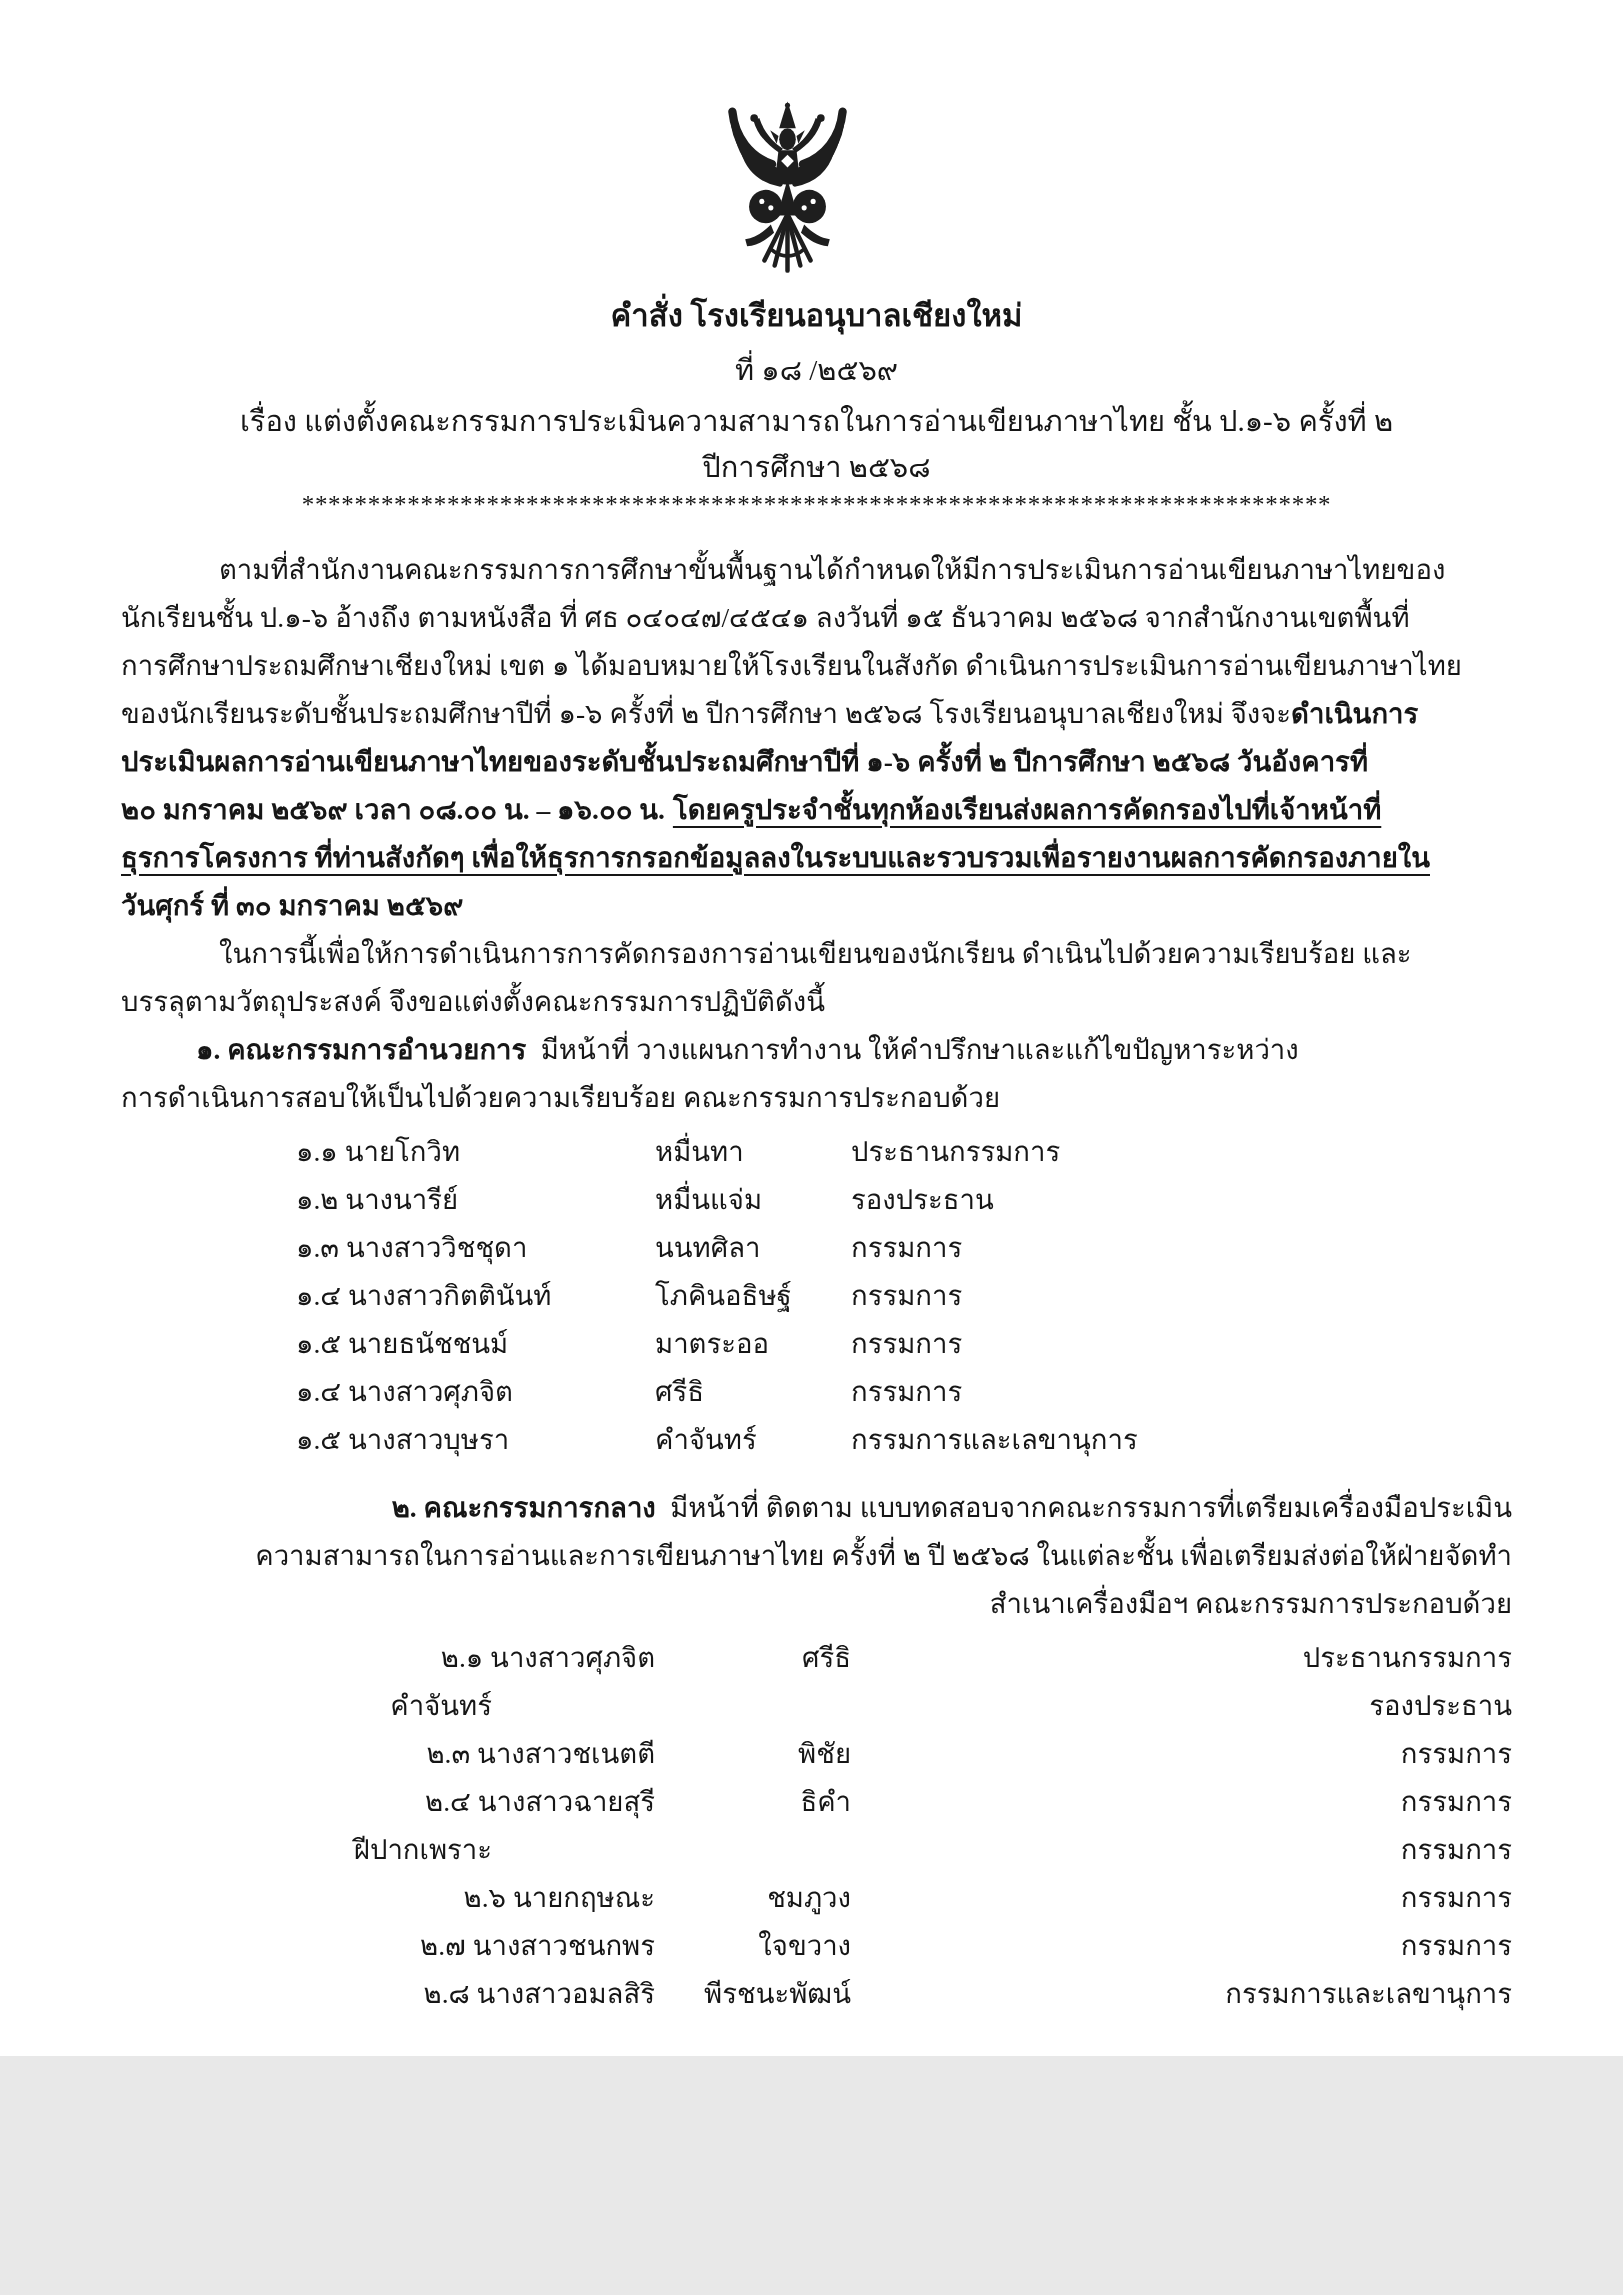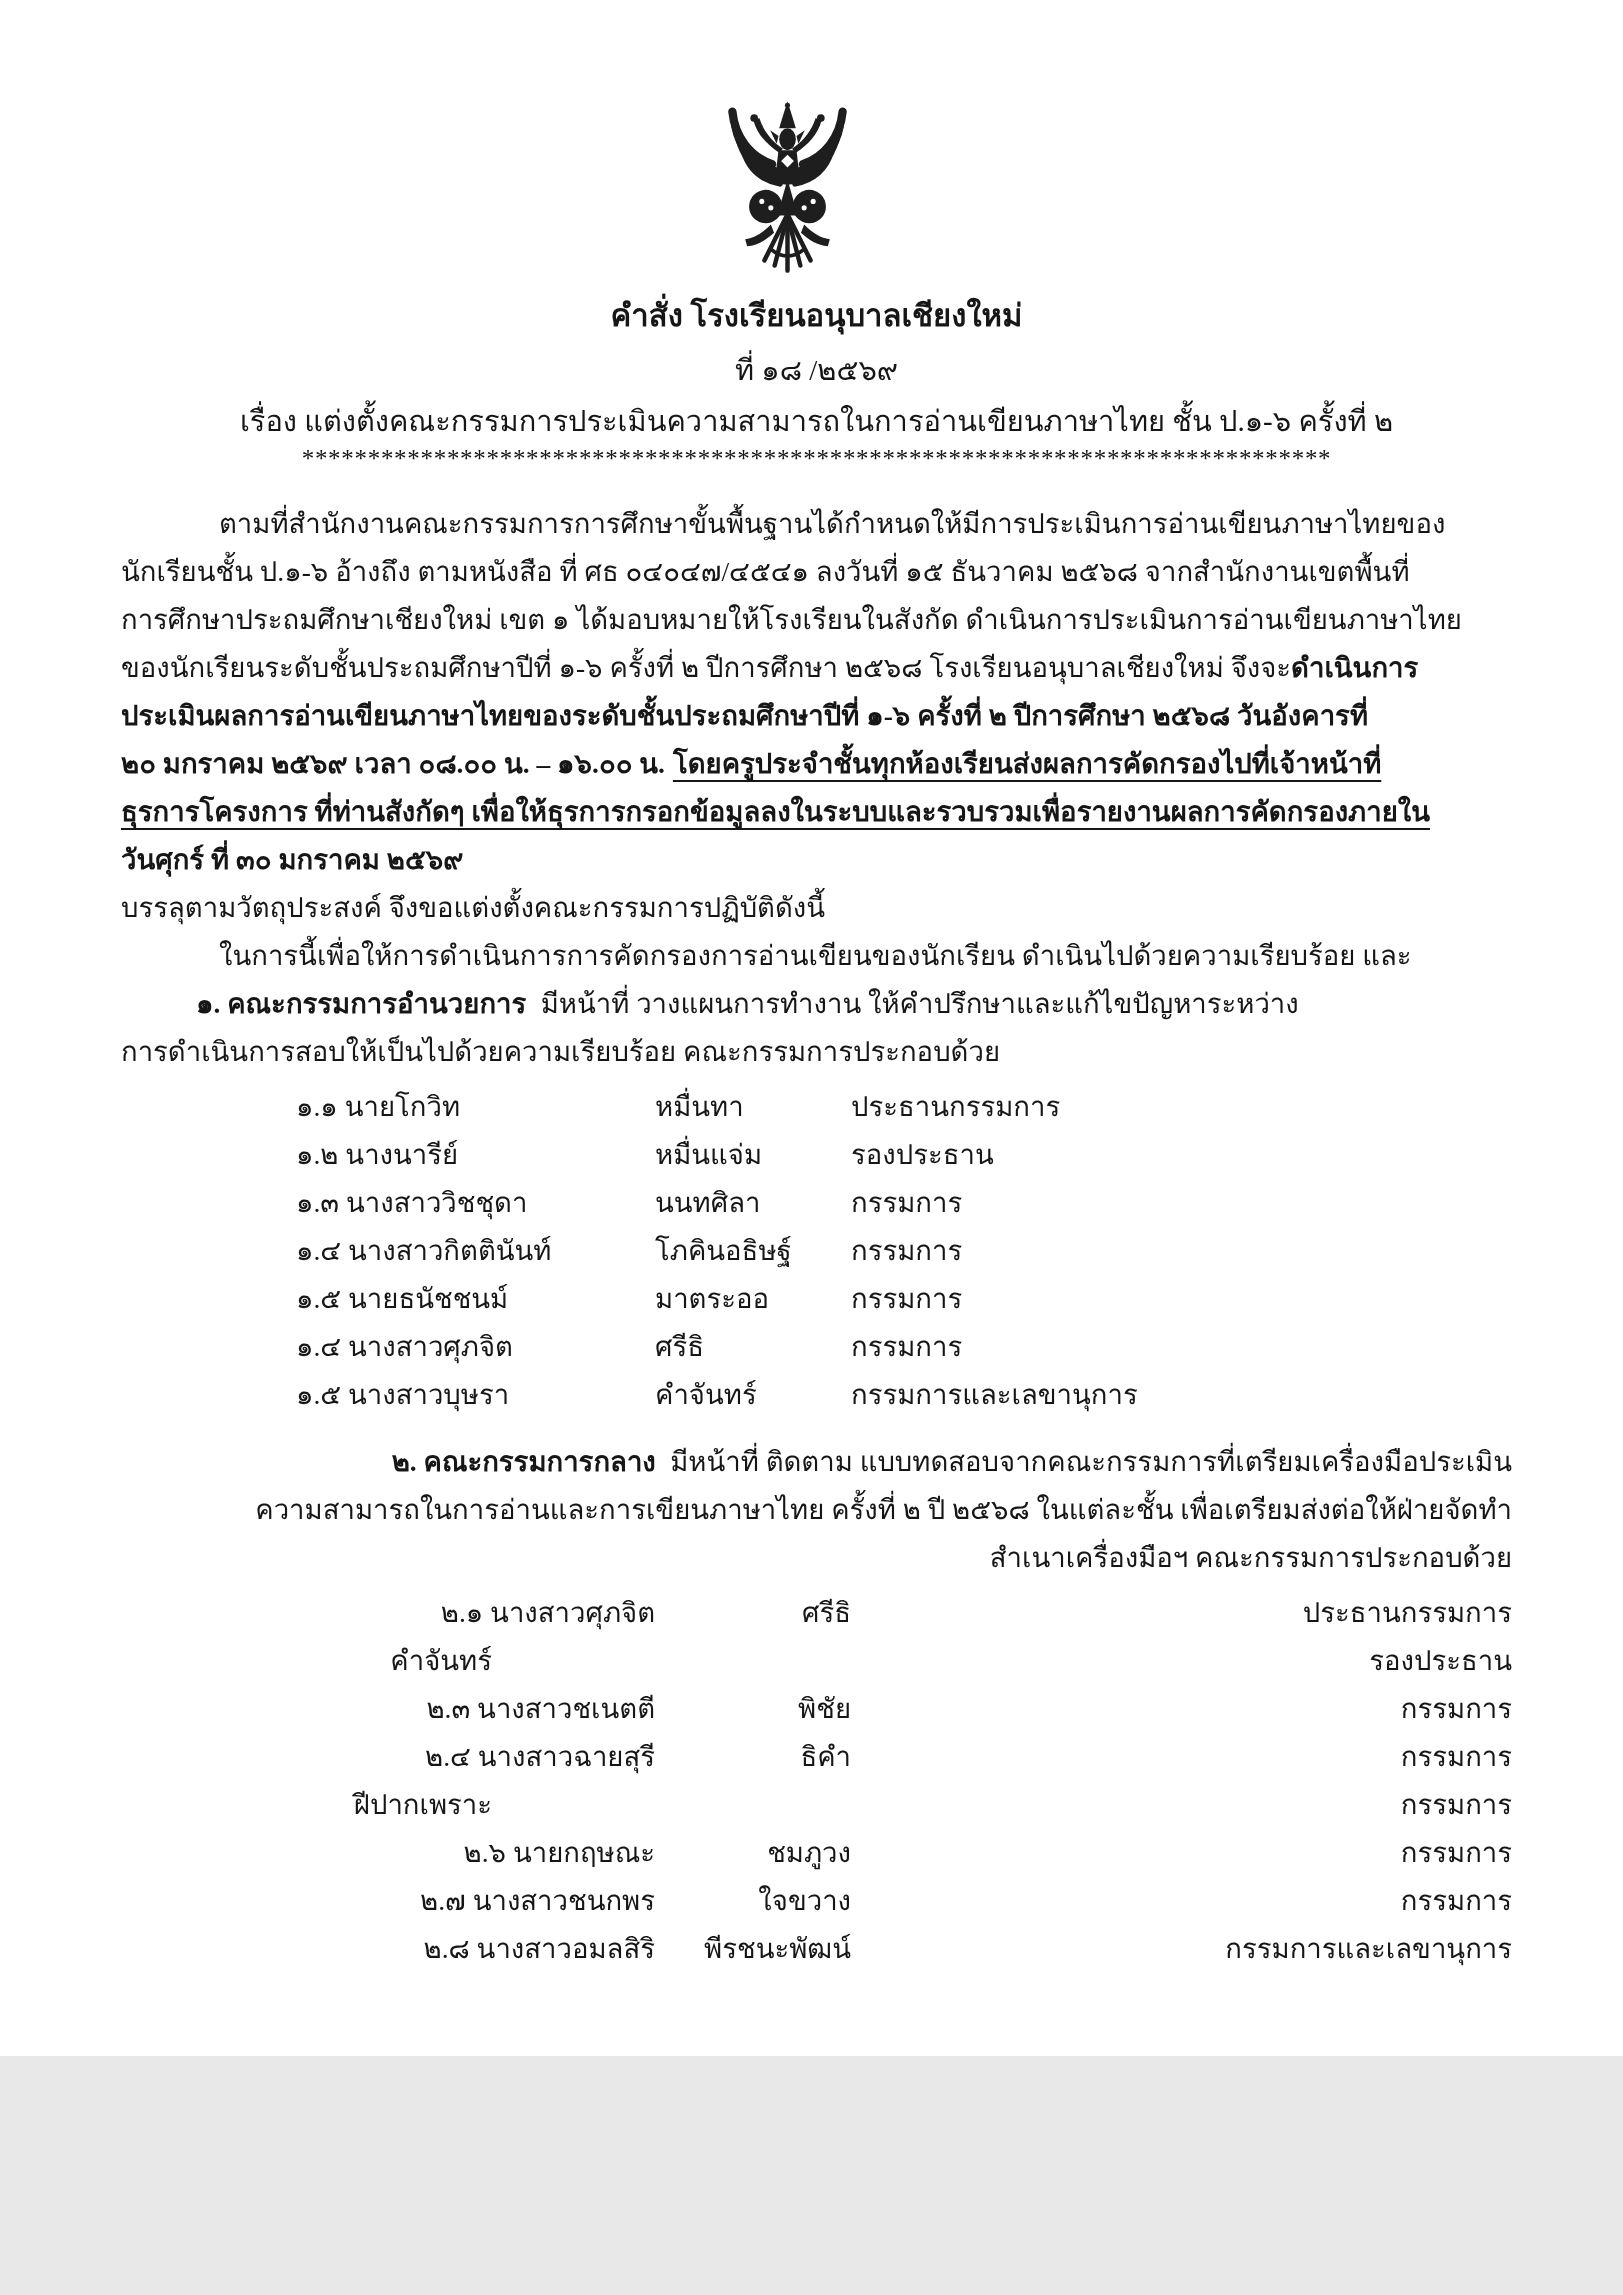--- a/index.html
+++ b/index.html
@@ -98,35 +98,36 @@
         <path d="M110,182 L130,260" stroke-width="7"></path>
         <path d="M110,180 L146,252" stroke-width="7"></path>
         <path d="M86,236 C100,248 120,248 134,236" stroke-width="6"></path>
       </g>
     </svg>
   </div>
 
   <div class="center t-main">คำสั่ง โรงเรียนอนุบาลเชียงใหม่</div>
   <div class="center t-no">ที่ ๑๘ /๒๕๖๙</div>
   <div class="center t-subject">เรื่อง  แต่งตั้งคณะกรรมการประเมินความสามารถในการอ่านเขียนภาษาไทย ชั้น ป.๑-๖ ครั้งที่ ๒</div>
+  <div class="center t-year">ปีการศึกษา ๒๕๖๘</div>
   <div class="center stars">******************************************************************************</div>
 
   <div class="body">
 
     <div class="bl indent">ตามที่สำนักงานคณะกรรมการการศึกษาขั้นพื้นฐานได้กำหนดให้มีการประเมินการอ่านเขียนภาษาไทยของ</div>
     <div class="bl">นักเรียนชั้น ป.๑-๖ อ้างถึง ตามหนังสือ ที่ ศธ ๐๔๐๔๗/๔๕๔๑ ลงวันที่ ๑๕ ธันวาคม ๒๕๖๘ จากสำนักงานเขตพื้นที่</div>
     <div class="bl">การศึกษาประถมศึกษาเชียงใหม่ เขต ๑ ได้มอบหมายให้โรงเรียนในสังกัด ดำเนินการประเมินการอ่านเขียนภาษาไทย</div>
     <div class="bl"><span>ของนักเรียนระดับชั้นประถมศึกษาปีที่ ๑-๖ ครั้งที่ ๒ ปีการศึกษา ๒๕๖๘ โรงเรียนอนุบาลเชียงใหม่ จึงจะ</span><span class="b">ดำเนินการ</span></div>
     <div class="bl b">ประเมินผลการอ่านเขียนภาษาไทยของระดับชั้นประถมศึกษาปีที่ ๑-๖ ครั้งที่ ๒ ปีการศึกษา ๒๕๖๘ วันอังคารที่</div>
     <div class="bl"><span class="b">๒๐ มกราคม ๒๕๖๙ เวลา ๐๘.๐๐ น. – ๑๖.๐๐ น.</span><span class="ul-it gap-sm">โดยครูประจำชั้นทุกห้องเรียนส่งผลการคัดกรองไปที่เจ้าหน้าที่</span></div>
     <div class="bl ul-it">ธุรการโครงการ ที่ท่านสังกัดๆ เพื่อให้ธุรการกรอกข้อมูลลงในระบบและรวบรวมเพื่อรายงานผลการคัดกรองภายใน</div>
     <div class="bl b">วันศุกร์ ที่ ๓๐ มกราคม ๒๕๖๙</div>
 
+    <div class="bl indent">ในการนี้เพื่อให้การดำเนินการการคัดกรองการอ่านเขียนของนักเรียน ดำเนินไปด้วยความเรียบร้อย และ</div>
     <div class="bl">บรรลุตามวัตถุประสงค์ จึงขอแต่งตั้งคณะกรรมการปฏิบัติดังนี้</div>
-    <div class="bl indent">ในการนี้เพื่อให้การดำเนินการการคัดกรองการอ่านเขียนของนักเรียน ดำเนินไปด้วยความเรียบร้อย และ</div>
 
     <div class="bl indent2"><span class="b">๑. คณะกรรมการอำนวยการ</span><span class="gap">มีหน้าที่  วางแผนการทำงาน ให้คำปรึกษาและแก้ไขปัญหาระหว่าง</span></div>
     <div class="bl">การดำเนินการสอบให้เป็นไปด้วยความเรียบร้อย คณะกรรมการประกอบด้วย</div>
 
     <div class="list-block">
       <div class="mrow">
         <span class="m-name"><span>๑.๑</span> <span>นายโกวิท</span></span>
         <span class="m-surname">หมื่นทา</span>
         <span class="m-role">ประธานกรรมการ</span>
       </div>

